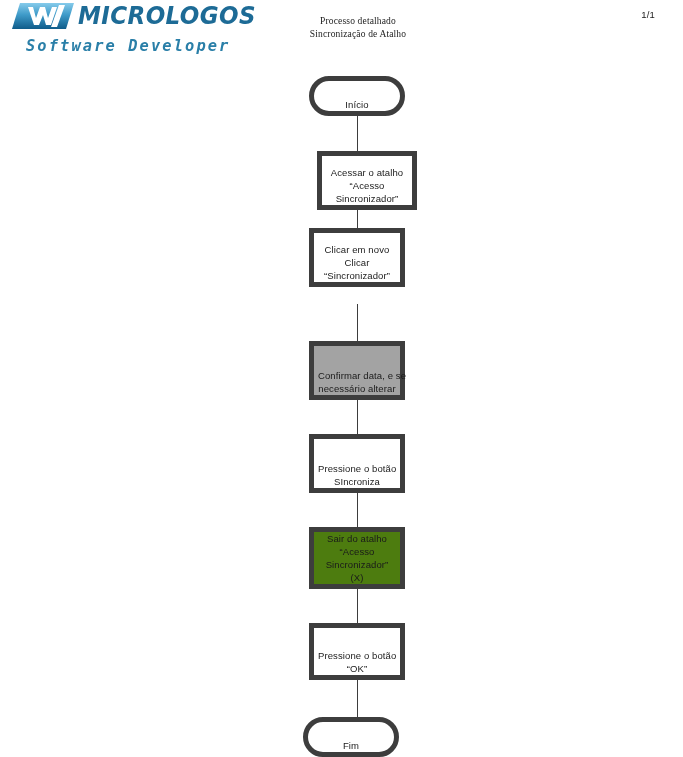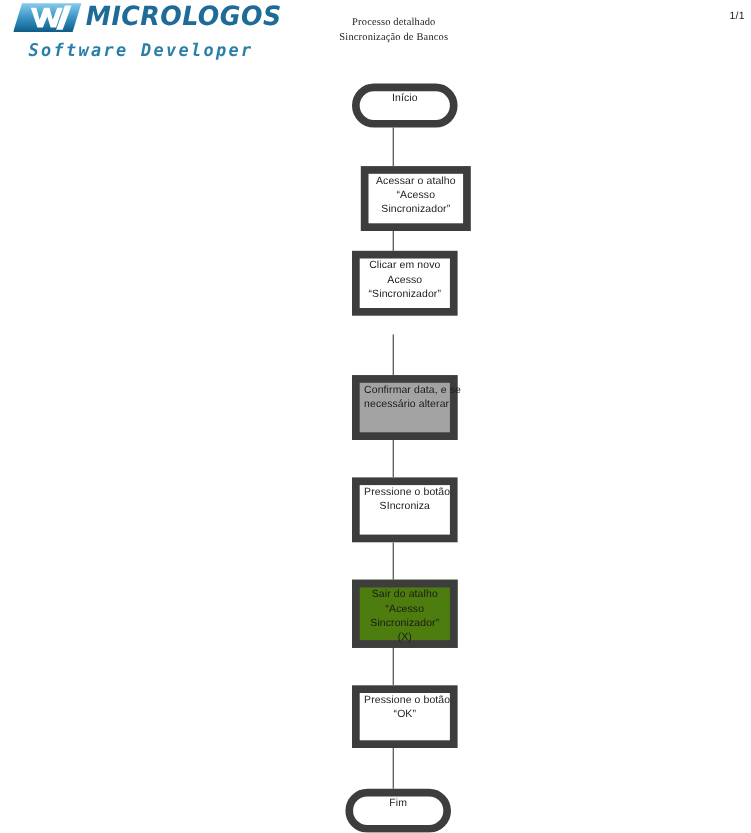--- a/index.html
+++ b/index.html
@@ -80,49 +80,48 @@
     font-size: 9.5px;
     line-height: 13px;
     color: #1a1a1a;
     letter-spacing: 0.15px;
     font-family: Liberation Serif, serif;
   }
   .doc-title div { white-space: nowrap; }
 
   .page-number {
     position: absolute;
-    right: 6px;
+    right: 28px;
     top: 9px;
     font-size: 9.5px;
     color: #1a1a1a;
     letter-spacing: 0.2px;
   }
 
   
   #flow {
     position: absolute;
     left: 0;
     top: 0;
     width: 683px;
     height: 757px;
   }
   .node {
     position: absolute;
     box-sizing: border-box;
-    border: 7px solid #4d7c0f;
+    border: 5px solid #4d7c0f;
     background: #ffffff;
     display: flex;
-    align-items: flex-start;
+    align-items: flex-end;
     justify-content: center;
     text-align: center;
     font-size: 9.5px;
     line-height: 13px;
     color: #1a1a1a;
     letter-spacing: 0.1px;
-    margin-left: 11px;
   }
   .node.terminator {
     border-radius: 24px;
   }
   .node .lines { width: 100%; padding: 0 4px; box-sizing: border-box; }
   .node .lines span { display: block; white-space: nowrap; }
 
   .connector {
     position: absolute;
     width: 1px;
@@ -150,21 +149,21 @@
           <polygon points="47,3 53,3 45,25 39,25" fill="#ffffff"></polygon>
         </svg>
       </span>
       <span class="logo-word">MICROLOGOS</span>
     </div>
     <div class="logo-tagline">Software Developer</div>
   </div>
 
   <div class="doc-title">
     <div>Processo detalhado</div>
-    <div>Sincronização de Bancos</div>
+    <div>Sincronização de Atalho</div>
   </div>
 
   <div class="page-number">1/1</div>
 
   <div id="flow">
       <div class="connector" style="left: 357px; top: 116px; height: 35px; background: rgb(61, 61, 61);"></div>
       <div class="connector" style="left: 357px; top: 210px; height: 35px; background: rgb(61, 61, 61);"></div>
       <div class="connector" style="left: 357px; top: 304px; height: 37px; background: rgb(61, 61, 61);"></div>
       <div class="connector" style="left: 357px; top: 400px; height: 34px; background: rgb(61, 61, 61);"></div>
       <div class="connector" style="left: 357px; top: 493px; height: 34px; background: rgb(61, 61, 61);"></div>
@@ -178,21 +177,21 @@
       <div class="node" style="left: 317px; top: 151px; width: 100px; height: 59px; border-color: rgb(61, 61, 61); background: rgb(255, 255, 255);">
         <div class="lines">
           <span>Acessar o atalho</span>
           <span>“Acesso</span>
           <span>Sincronizador”</span>
         </div>
       </div>
       <div class="node" style="left: 309px; top: 228px; width: 96px; height: 59px; border-color: rgb(61, 61, 61); background: rgb(255, 255, 255);">
         <div class="lines">
           <span>Clicar em novo</span>
-          <span>Acesso</span>
+          <span>Clicar</span>
           <span>“Sincronizador”</span>
         </div>
       </div>
       <div class="node" style="left: 309px; top: 341px; width: 96px; height: 59px; border-color: rgb(61, 61, 61); background: #a3a3a3;">
         <div class="lines">
           <span>Confirmar data, e se</span>
           <span>necessário alterar</span>
         </div>
       </div>
       <div class="node" style="left: 309px; top: 434px; width: 96px; height: 59px; border-color: rgb(61, 61, 61); background: rgb(255, 255, 255);">

